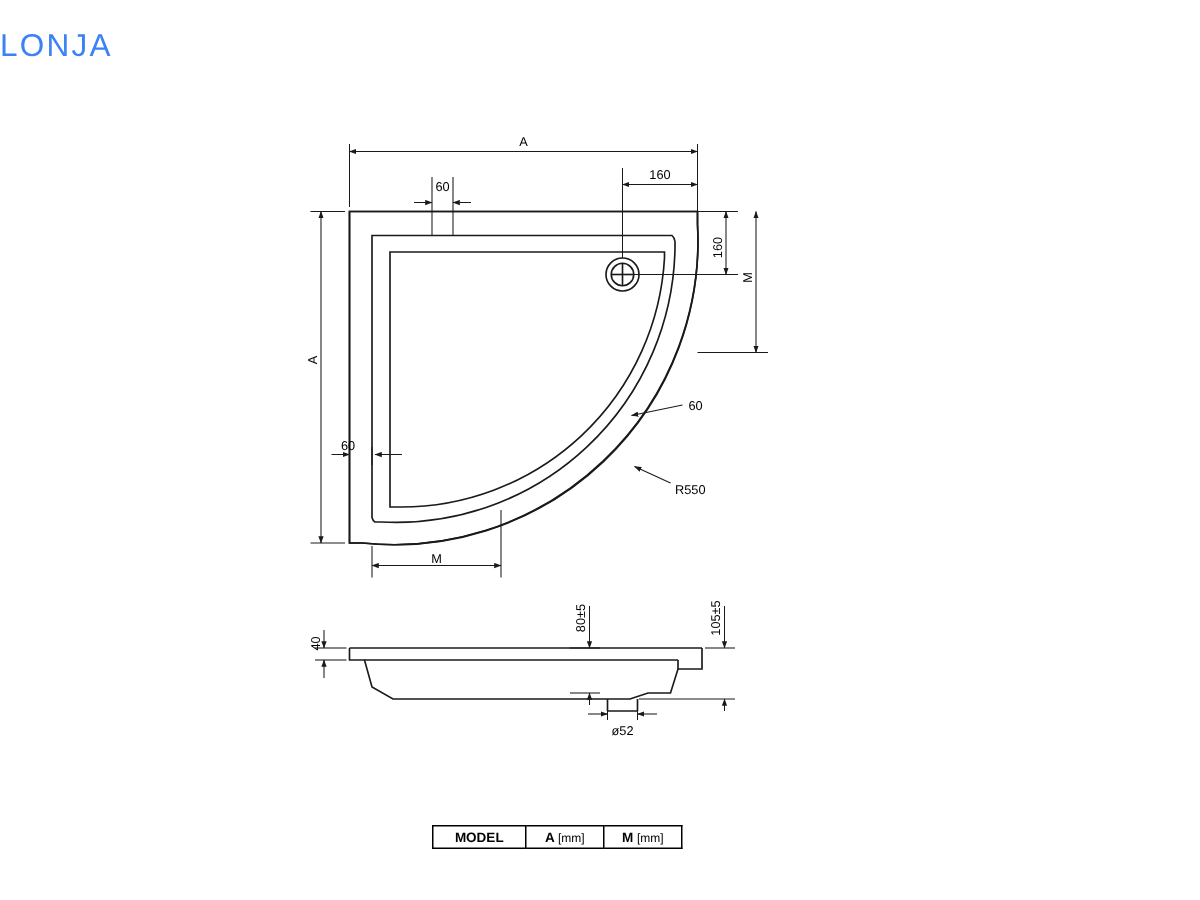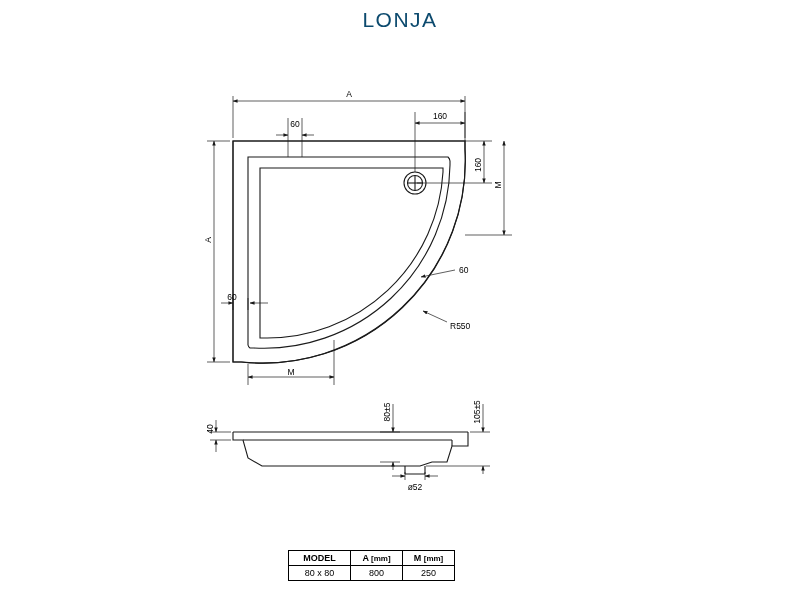--- a/index.html
+++ b/index.html
@@ -14,27 +14,26 @@
     color: #000000;
     overflow: hidden;
   }
   #sheet {
     position: relative;
     width: 800px;
     height: 600px;
   }
   #title {
     position: absolute;
-    top: 8px;
+    top: 19px;
     left: 0;
     width: 800px;
-    text-align: center;
     font-size: 21px;
     letter-spacing: 1.5px;
-    color: #0c4a6e;
+    color: #3b82f6;
     font-family: "Liberation Sans", sans-serif;
   }
   svg.drawing {
     position: absolute;
     top: 0;
     left: 0;
   }
   .lbl {
     font-family: "Liberation Sans", sans-serif;
     font-size: 8.5px;
@@ -51,21 +50,21 @@
     padding: 2px 6px;
     text-align: center;
     font-weight: normal;
     height: 14px;
     box-sizing: border-box;
   }
   table.modeltable th {
     font-weight: bold;
   }
   table.modeltable .unit {
-    font-weight: bold;
+    font-weight: normal;
     font-size: 8px;
   }
   .col-model { width: 62px; }
   .col-a { width: 52px; }
   .col-m { width: 52px; }
 </style>
 </head>
 <body>
 
 <div id="sheet">
@@ -207,21 +206,16 @@
 
   <table class="modeltable" style="left:288px; top:550px;">
     <thead>
       <tr>
         <th class="col-model"><span>MODEL</span></th>
         <th class="col-a"><span>A</span> <span class="unit">[mm]</span></th>
         <th class="col-m"><span>M</span> <span class="unit">[mm]</span></th>
       </tr>
     </thead>
     <tbody>
-      <tr>
-        <td>80 x 80</td>
-        <td>800</td>
-        <td>250</td>
-      </tr>
     </tbody>
   </table>
 
 </div>
 
 </body></html>

